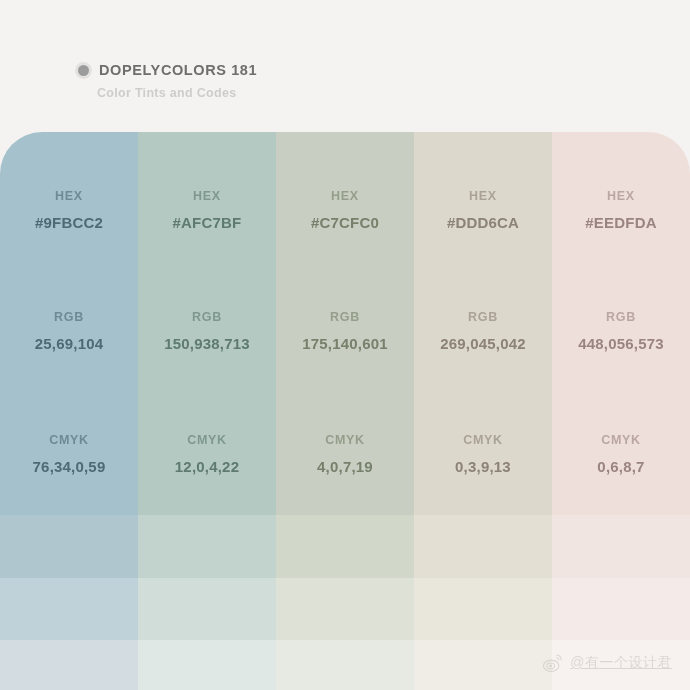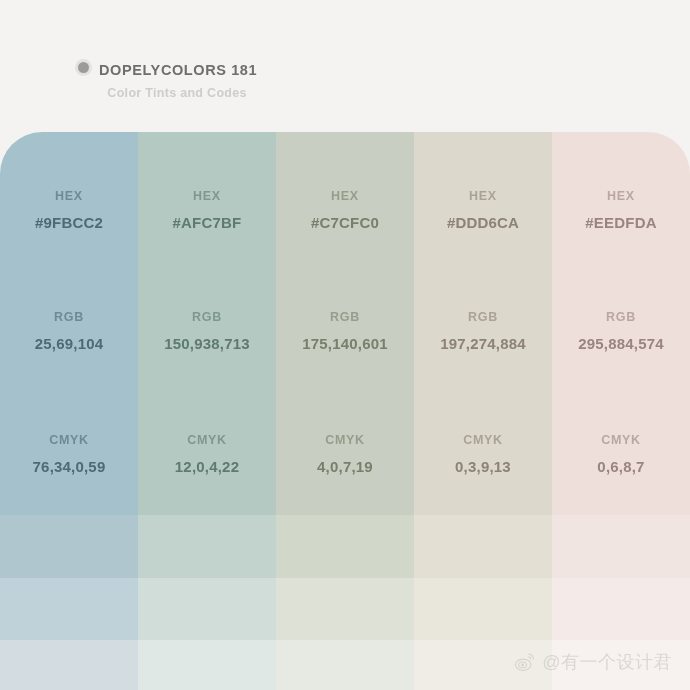--- a/index.html
+++ b/index.html
@@ -13,21 +13,21 @@
 
   #page {
     position:relative;
     width:690px; height:690px;
     background:#F4F3F1;
   }
 
   
   .header { position:absolute; left:78px; top:62px; }
 
-  .title-row { display:flex; align-items:flex-start; gap:10px; }
+  .title-row { display:flex; align-items:center; gap:10px; }
 
   .bullet {
     width:11px; height:11px; border-radius:50%;
     background:#9B9B9B;
     box-shadow:0 0 0 3px rgba(160,160,160,0.20);
     flex:none;
   }
 
   .title {
     font-size:14.5px;
@@ -38,21 +38,20 @@
   }
 
   .subtitle {
     margin-top:8px;
     margin-left:19px;
     font-size:12.5px;
     font-weight:bold;
     letter-spacing:0.3px;
     color:#CFCDCA;
     white-space:nowrap;
-    text-align:center;
   }
 
   
   .card {
     position:absolute;
     left:0; top:132px;
     width:690px; height:568px;
     border-top-left-radius:42px;
     border-top-right-radius:42px;
     overflow:hidden;
@@ -103,24 +102,25 @@
     display:flex;
     align-items:center;
     gap:6px;
     opacity:0.42;
     pointer-events:none;
   }
 
   .wm-logo { width:22px; height:22px; flex:none; }
 
   .wm-text {
-    font-size:18px;
+    font-size:14px;
     color:#B6B2AE;
     letter-spacing:0.5px;
     white-space:nowrap;
+    text-decoration:underline;
   }
 </style>
 </head>
 <body>
 
 <div id="page">
 
   <div class="header">
     <div class="title-row">
       <span class="bullet"></span>
@@ -181,38 +181,38 @@
         <div class="tint t2" style="background: rgb(221, 225, 214);"></div>
         <div class="tint t3" style="background: rgb(231, 234, 226);"></div>
       </div>
       <div class="col" style="background: rgb(220, 216, 204);">
         <div class="cell hex" style="color: rgb(140, 130, 117);">
           <div class="cell-label">HEX</div>
           <div class="cell-value">#DDD6CA</div>
         </div>
         <div class="cell rgb" style="color: rgb(140, 130, 117);">
           <div class="cell-label">RGB</div>
-          <div class="cell-value">197,274,884</div>
+          <div class="cell-value">269,045,042</div>
         </div>
         <div class="cell cmyk" style="color: rgb(140, 130, 117);">
           <div class="cell-label">CMYK</div>
           <div class="cell-value">0,3,9,13</div>
         </div>
         <div class="tint t1" style="background: rgb(227, 223, 211);"></div>
         <div class="tint t2" style="background: rgb(233, 230, 220);"></div>
         <div class="tint t3" style="background: rgb(239, 237, 229);"></div>
       </div>
       <div class="col" style="background: rgb(239, 223, 219);">
         <div class="cell hex" style="color: rgb(154, 132, 128);">
           <div class="cell-label">HEX</div>
           <div class="cell-value">#EEDFDA</div>
         </div>
         <div class="cell rgb" style="color: rgb(154, 132, 128);">
           <div class="cell-label">RGB</div>
-          <div class="cell-value">295,884,574</div>
+          <div class="cell-value">448,056,573</div>
         </div>
         <div class="cell cmyk" style="color: rgb(154, 132, 128);">
           <div class="cell-label">CMYK</div>
           <div class="cell-value">0,6,8,7</div>
         </div>
         <div class="tint t1" style="background: rgb(241, 229, 226);"></div>
         <div class="tint t2" style="background: rgb(244, 235, 233);"></div>
         <div class="tint t3" style="background: rgb(247, 241, 240);"></div>
       </div>
     </div>

